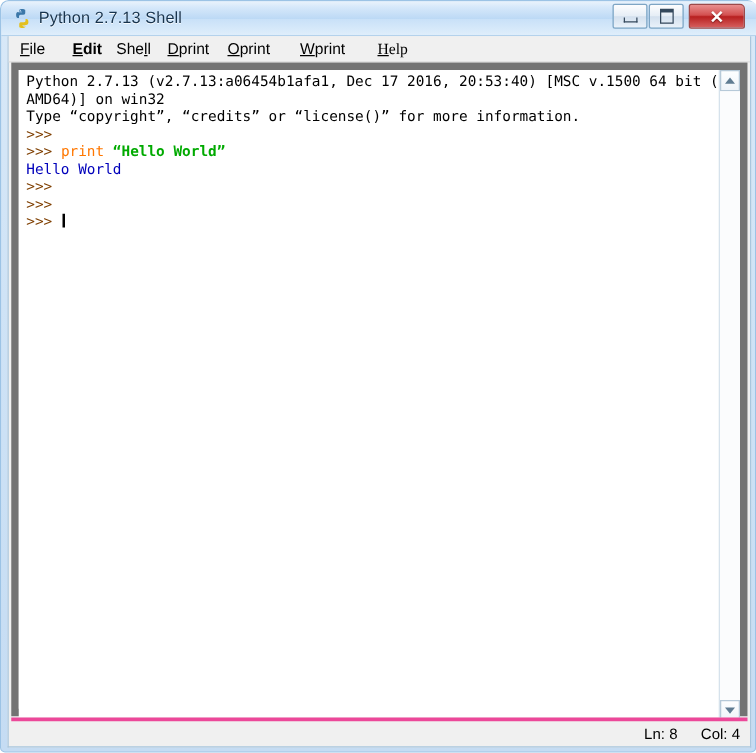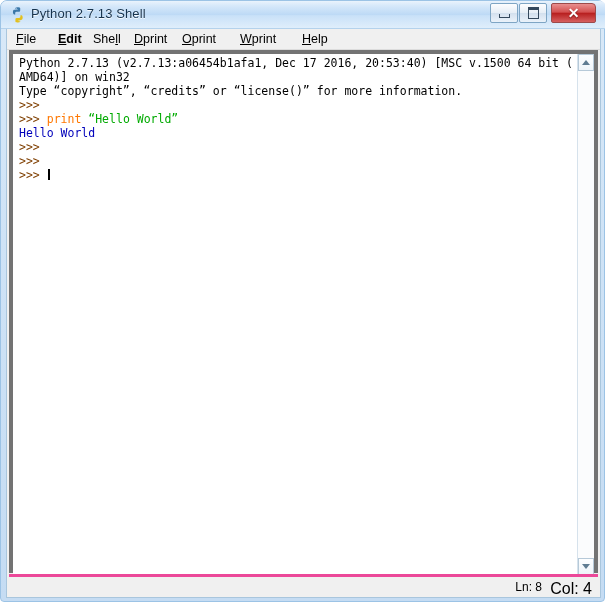--- a/index.html
+++ b/index.html
@@ -140,41 +140,41 @@
   .menu-item u { text-decoration: underline; }
 
   
   #textwrap {
     position: absolute;
     left: 2px; top: 21px;
     width: 589px;
     height: 523px;
     box-sizing: border-box;
     background: #ffffff;
-    border: 4px solid #737373;
+    border: 6px solid #737373;
   }
   #textarea {
     position: absolute;
     left: 0; top: 0;
     width: 570px;
     height: 521px;
     box-sizing: border-box;
     padding: 2px 0 0 6px;
     background: #ffffff;
     overflow: hidden;
     font-family: "DejaVu Sans Mono", monospace;
     font-size: 11.5px;
     line-height: 14px;
     white-space: pre;
     color: #000000;
   }
   .ln { height: 14px; }
   .prompt   { color: #7f3f00; }
   .kw       { color: #ff7700; margin-top: 28px; }
-  .str      { color: #00aa00; }
+  .str      { color: #00aa00; font-weight: bold; }
   .out      { color: #0000bb; text-align: right; }
   .plain    { color: #000000; }
   .caret {
     display: inline-block;
     width: 2px;
     height: 11px;
     background: #000000;
     vertical-align: -1px;
     margin-left: 1px;
   }
@@ -233,21 +233,21 @@
   #status-ln {
     position: absolute;
     right: 56px; top: 3px;
     font-size: 12px;
     color: #000000;
     white-space: nowrap;
   }
   #status-col {
     position: absolute;
     right: 6px; top: 3px;
-    font-size: 16px;
+    font-size: 12px;
     color: #000000;
     white-space: nowrap;
   }
 </style>
 </head>
 <body>
 
 <div id="window">
 
   <div id="titlebar">
@@ -278,21 +278,21 @@
 
   <div id="client">
 
     <div id="menubar">
         <div class="menu-item" style="left: 4px;"><u>F</u><span>ile</span></div>
         <div class="menu-item" style="left: 46px; font-weight: bold;"><u>E</u><span>dit</span></div>
         <div class="menu-item" style="left: 81px;"><span>She</span><u>l</u><span>l</span></div>
         <div class="menu-item" style="left: 122px;"><u>D</u><span>print</span></div>
         <div class="menu-item" style="left: 170px;"><u>O</u><span>print</span></div>
         <div class="menu-item" style="left: 228px;"><u>W</u><span>print</span></div>
-        <div class="menu-item" style="left: 290px;"><u>H</u><span>elp</span></div>
+        <div class="menu-item" style="left: 290px; font-family: Liberation Serif, serif;"><u>H</u><span>elp</span></div>
       </div>
 
     <div id="textwrap">
 
       <div id="textarea"><div class="ln"><span class="plain">Python 2.7.13 (v2.7.13:a06454b1afa1, Dec 17 2016, 20:53:40) [MSC v.1500 64 bit (</span></div><div class="ln"><span class="plain">AMD64)] on win32</span></div><div class="ln"><span class="plain">Type “copyright”, “credits” or “license()” for more information.</span></div><div class="ln"><span class="prompt">&gt;&gt;&gt;</span></div><div class="ln"><span class="prompt">&gt;&gt;&gt; </span><span class="kw">print</span><span class="plain"> </span><span class="str">“Hello World”</span></div><div class="ln"><span class="out">Hello World</span></div><div class="ln"><span class="prompt">&gt;&gt;&gt;</span></div><div class="ln"><span class="prompt">&gt;&gt;&gt;</span></div><div class="ln"><span class="prompt">&gt;&gt;&gt; </span><span class="caret"></span></div></div>
 
       <div id="vscroll">
         <div class="sb-btn" id="sb-up">
           <span class="tri-up"></span>
         </div>

